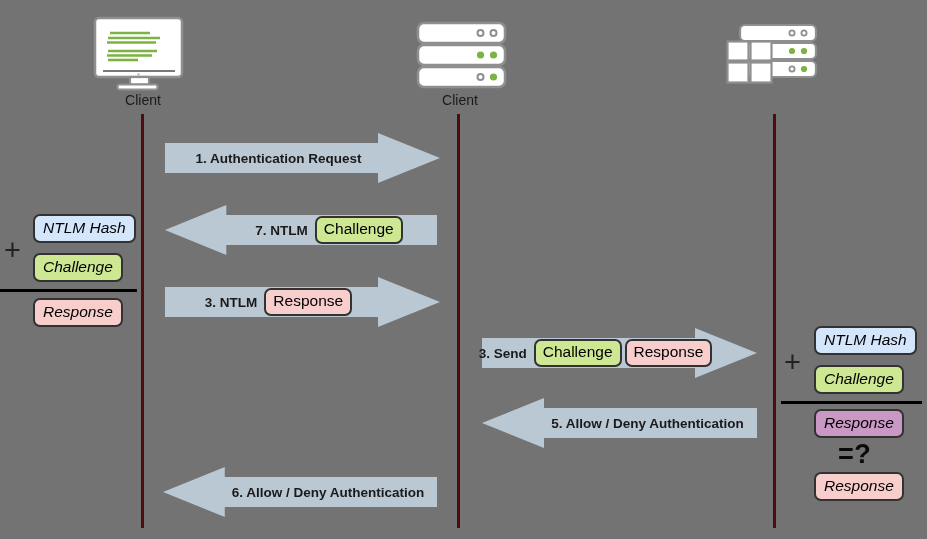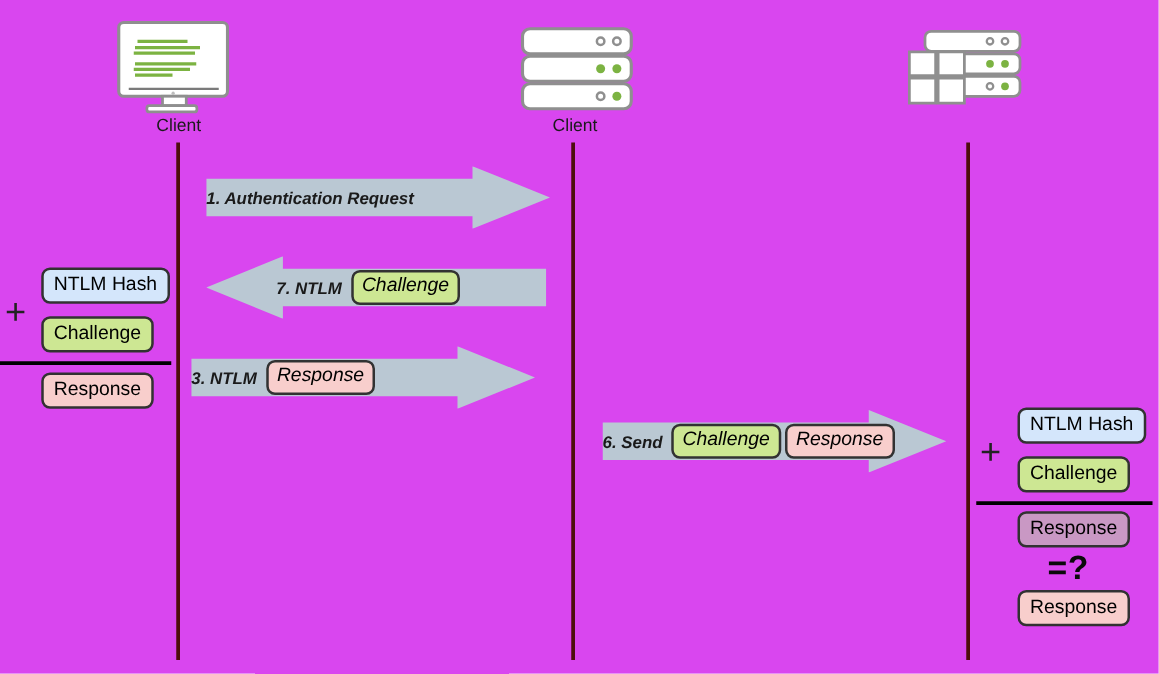--- a/index.html
+++ b/index.html
@@ -1,45 +1,46 @@
 <!DOCTYPE html>
 <html><head>
 <meta charset="utf-8">
 <style>
   html,body { margin:0; padding:0; background:#ffffff; }
   body { font-family:"Liberation Sans", sans-serif; color:#111; }
   .canvas {
-    position:relative; width:927px; height:539px; background:#d946ef;
+    position:relative; width:927px; height:539px; background:#737373;
     overflow:hidden; font-family:"Liberation Sans", sans-serif;
   }
   .icons-svg { position:absolute; left:0; top:0; }
   .actor-label {
     position:absolute; text-align:center; font-size:14px; color:#1a1a1a;
     line-height:1.1;
   }
   .lifeline { position:absolute; width:3px; top:114px; height:414px; }
   .msg { position:absolute; height:50px; }
   .msg svg { position:absolute; left:0; top:0; width:100%; height:100%; }
   .msg-label {
     position:absolute; left:0; top:0; right:0; bottom:0;
-    display:flex; align-items:center; justify-content:flex-start; gap:7px;
-    font-size:13.5px; font-weight:bold; color:#1a1a1a; white-space:nowrap;font-style:italic;
+    display:flex; align-items:center; justify-content:center; gap:7px;
+    font-size:13.5px; font-weight:bold; color:#1a1a1a; white-space:nowrap;
   }
   .msg-label.dir-right { padding-right:48px; }
   .msg-label.dir-left  { padding-left:56px; }
   .token {
     font-weight:normal; font-size:15.5px; color:#000;
     border:2.5px solid #323232; border-radius:7px; padding:0px 7px 1px 7px;
     line-height:1.45;
   }
   .token + .token { margin-left:-4px; }
   .box {
     position:absolute; border:2.5px solid #323232; border-radius:7px;
     padding:1px 8px 2px 8px; font-size:15.5px; color:#000; white-space:nowrap;
     line-height:1.45;
+    font-style:italic;
   }
   .plus { position:absolute; font-size:29px; font-weight:normal; color:#222; line-height:1; }
   .sum-line { position:absolute; height:3px; background:#000; }
   .equals { position:absolute; font-size:27px; font-weight:bold; color:#0a0a0a; line-height:1; letter-spacing:0.5px; }
 </style>
 </head>
 <body>
 
 <div class="canvas">
 
@@ -108,42 +109,58 @@
   <div class="msg" style="left:165px; top:205px; width:272px;">
     <svg viewBox="0 0 275 50" preserveAspectRatio="none">
       <polygon points="275,10 62,10 62,0 0,25 62,50 62,40 275,40" fill="#bac8d3"></polygon>
     </svg>
     <div class="msg-label dir-left">
       <span>7. NTLM</span>
       <span class="token" style="background: rgb(205, 231, 147);">Challenge</span>
     </div>
   </div>
 
-  <div class="msg" style="left:153px; top:277px; width:275px;">
+  <div class="msg" style="left:165px; top:277px; width:275px;">
     <svg viewBox="0 0 275 50" preserveAspectRatio="none">
       <polygon points="0,10 213,10 213,0 275,25 213,50 213,40 0,40" fill="#bac8d3"></polygon>
     </svg>
     <div class="msg-label dir-right">
       <span>3. NTLM</span>
       <span class="token" style="background: rgb(248, 206, 204);">Response</span>
     </div>
   </div>
 
   <div class="msg" style="left:482px; top:328px; width:275px;">
     <svg viewBox="0 0 275 50" preserveAspectRatio="none">
       <polygon points="0,10 213,10 213,0 275,25 213,50 213,40 0,40" fill="#bac8d3"></polygon>
     </svg>
     <div class="msg-label dir-right">
-      <span>6. Send</span>
+      <span>3. Send</span>
       <span class="token" style="background: rgb(205, 231, 147);">Challenge</span>
       <span class="token" style="background: rgb(248, 206, 204);">Response</span>
     </div>
   </div>
 
+  <div class="msg" style="left:482px; top:398px; width:275px;">
+    <svg viewBox="0 0 275 50" preserveAspectRatio="none">
+      <polygon points="275,10 62,10 62,0 0,25 62,50 62,40 275,40" fill="#bac8d3"></polygon>
+    </svg>
+    <div class="msg-label dir-left">
+      <span>5. Allow / Deny Authentication</span>
+    </div>
+  </div>
 
+  <div class="msg" style="left:163px; top:467px; width:274px;">
+    <svg viewBox="0 0 275 50" preserveAspectRatio="none">
+      <polygon points="275,10 62,10 62,0 0,25 62,50 62,40 275,40" fill="#bac8d3"></polygon>
+    </svg>
+    <div class="msg-label dir-left">
+      <span>6. Allow / Deny Authentication</span>
+    </div>
+  </div>
 
   <div class="box" style="left: 33px; top: 214px; background: rgb(212, 230, 251);">NTLM Hash</div>
   <div class="plus" style="left:4px; top:236px;">+</div>
   <div class="box" style="left: 33px; top: 253px; background: rgb(205, 231, 147);">Challenge</div>
   <div class="sum-line" style="left:0px; top:289px; width:137px;"></div>
   <div class="box" style="left: 33px; top: 298px; background: rgb(248, 206, 204);">Response</div>
 
   <div class="box" style="left: 814px; top: 326px; background: rgb(212, 230, 251);">NTLM Hash</div>
   <div class="plus" style="left:784px; top:348px;">+</div>
   <div class="box" style="left: 814px; top: 365px; background: rgb(205, 231, 147);">Challenge</div>

